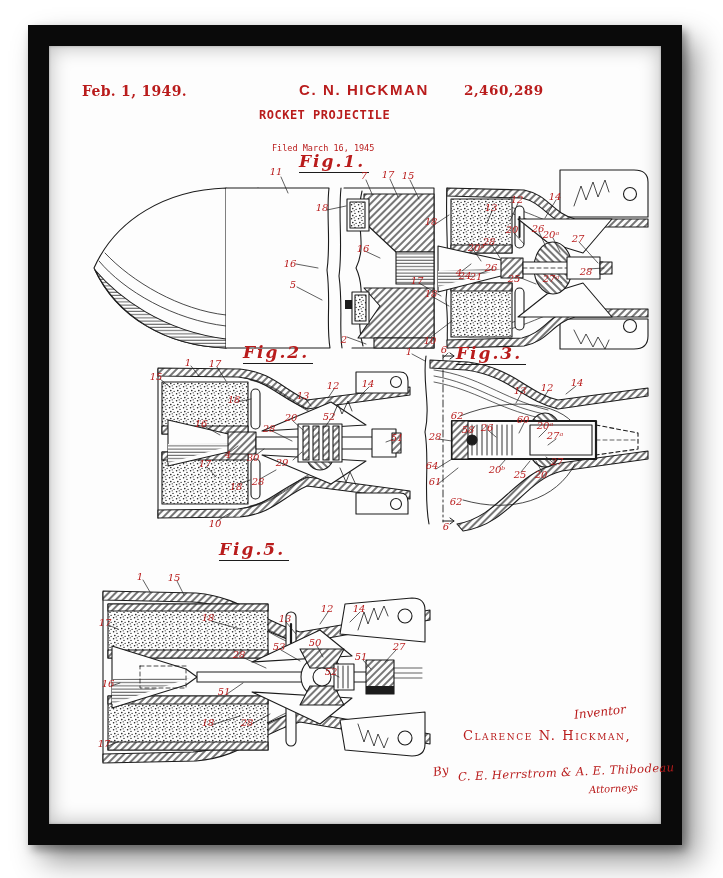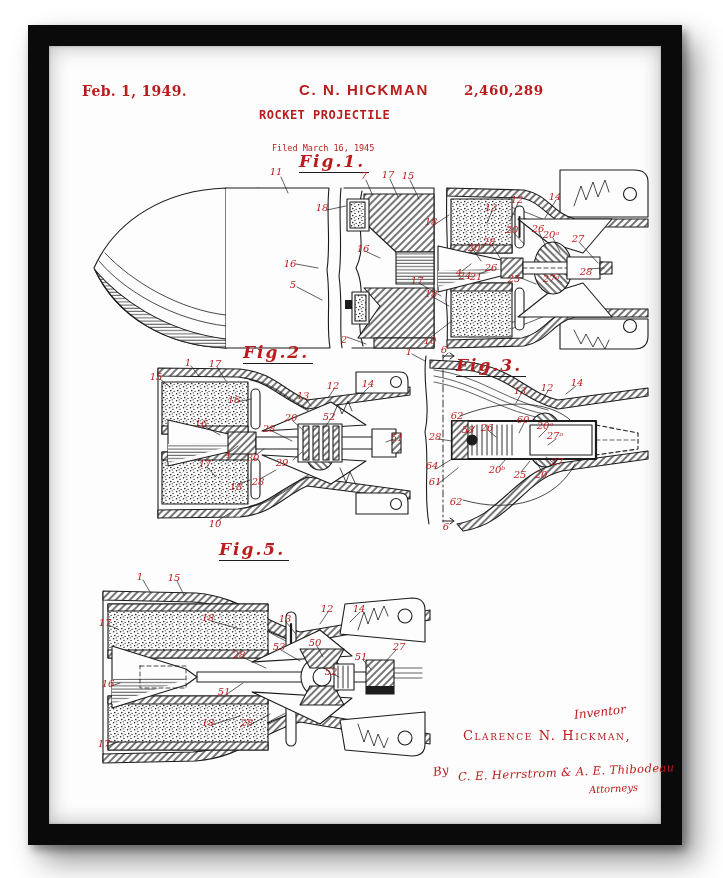--- a/index.html
+++ b/index.html
@@ -263,21 +263,21 @@
         <span class="callout" style="left: 329px; top: 417px;">52</span>
         <span class="callout" style="left: 269px; top: 429px;">28</span>
         <span class="callout" style="left: 397px; top: 438px;">51</span>
         <span class="callout" style="left: 228px; top: 455px;">4</span>
         <span class="callout" style="left: 253px; top: 458px;">30</span>
         <span class="callout" style="left: 282px; top: 463px;">29</span>
         <span class="callout" style="left: 258px; top: 482px;">28</span>
         <span class="callout" style="left: 205px; top: 464px;">17</span>
         <span class="callout" style="left: 236px; top: 487px;">18</span>
         <span class="callout" style="left: 215px; top: 524px;">10</span>
-        <span class="fig-label" style="left: 456px; top: 357px;">Fig.3.</span>
+        <span class="fig-label" style="left: 456px; top: 345px;">Fig.3.</span>
         <span class="callout" style="left: 409px; top: 352px;">1</span>
         <span class="callout" style="left: 444px; top: 350px;">6</span>
         <span class="callout" style="left: 520px; top: 391px;">13</span>
         <span class="callout" style="left: 547px; top: 388px;">12</span>
         <span class="callout" style="left: 577px; top: 383px;">14</span>
         <span class="callout" style="left: 457px; top: 416px;">62</span>
         <span class="callout" style="left: 523px; top: 420px;">60</span>
         <span class="callout" style="left: 545px; top: 426px;">20ᵃ</span>
         <span class="callout" style="left: 468px; top: 430px;">58</span>
         <span class="callout" style="left: 487px; top: 428px;">26</span>

